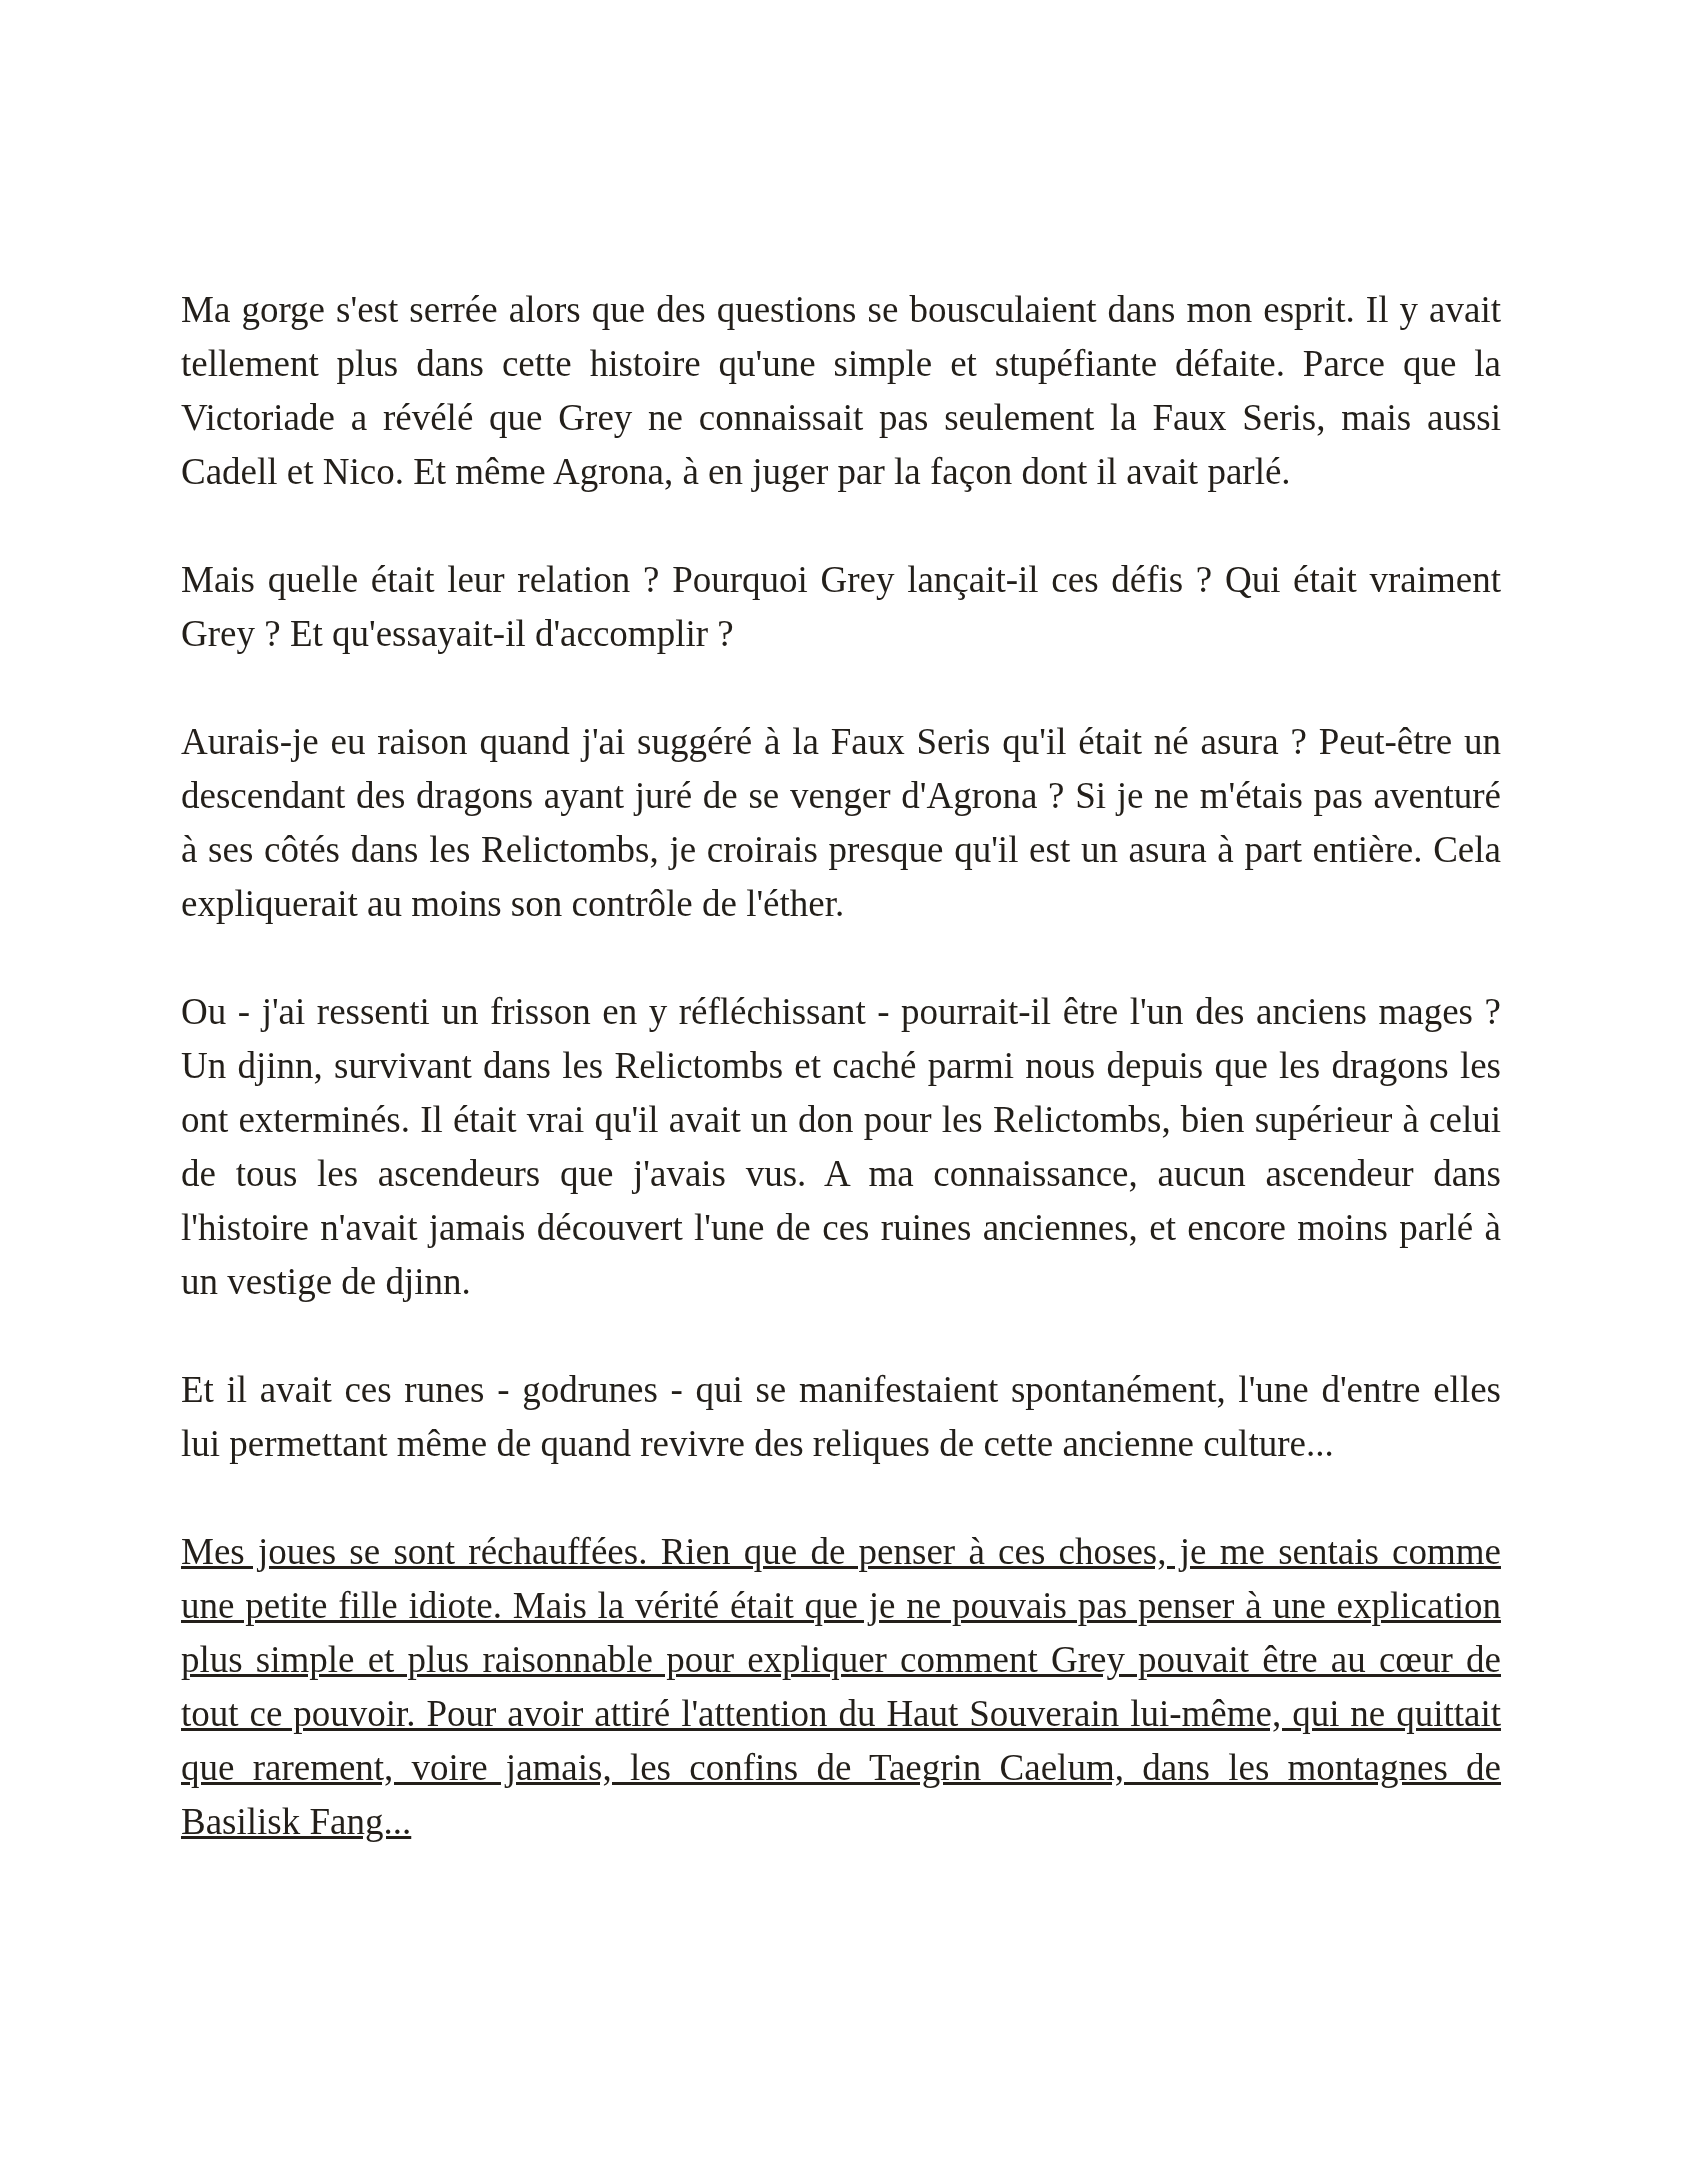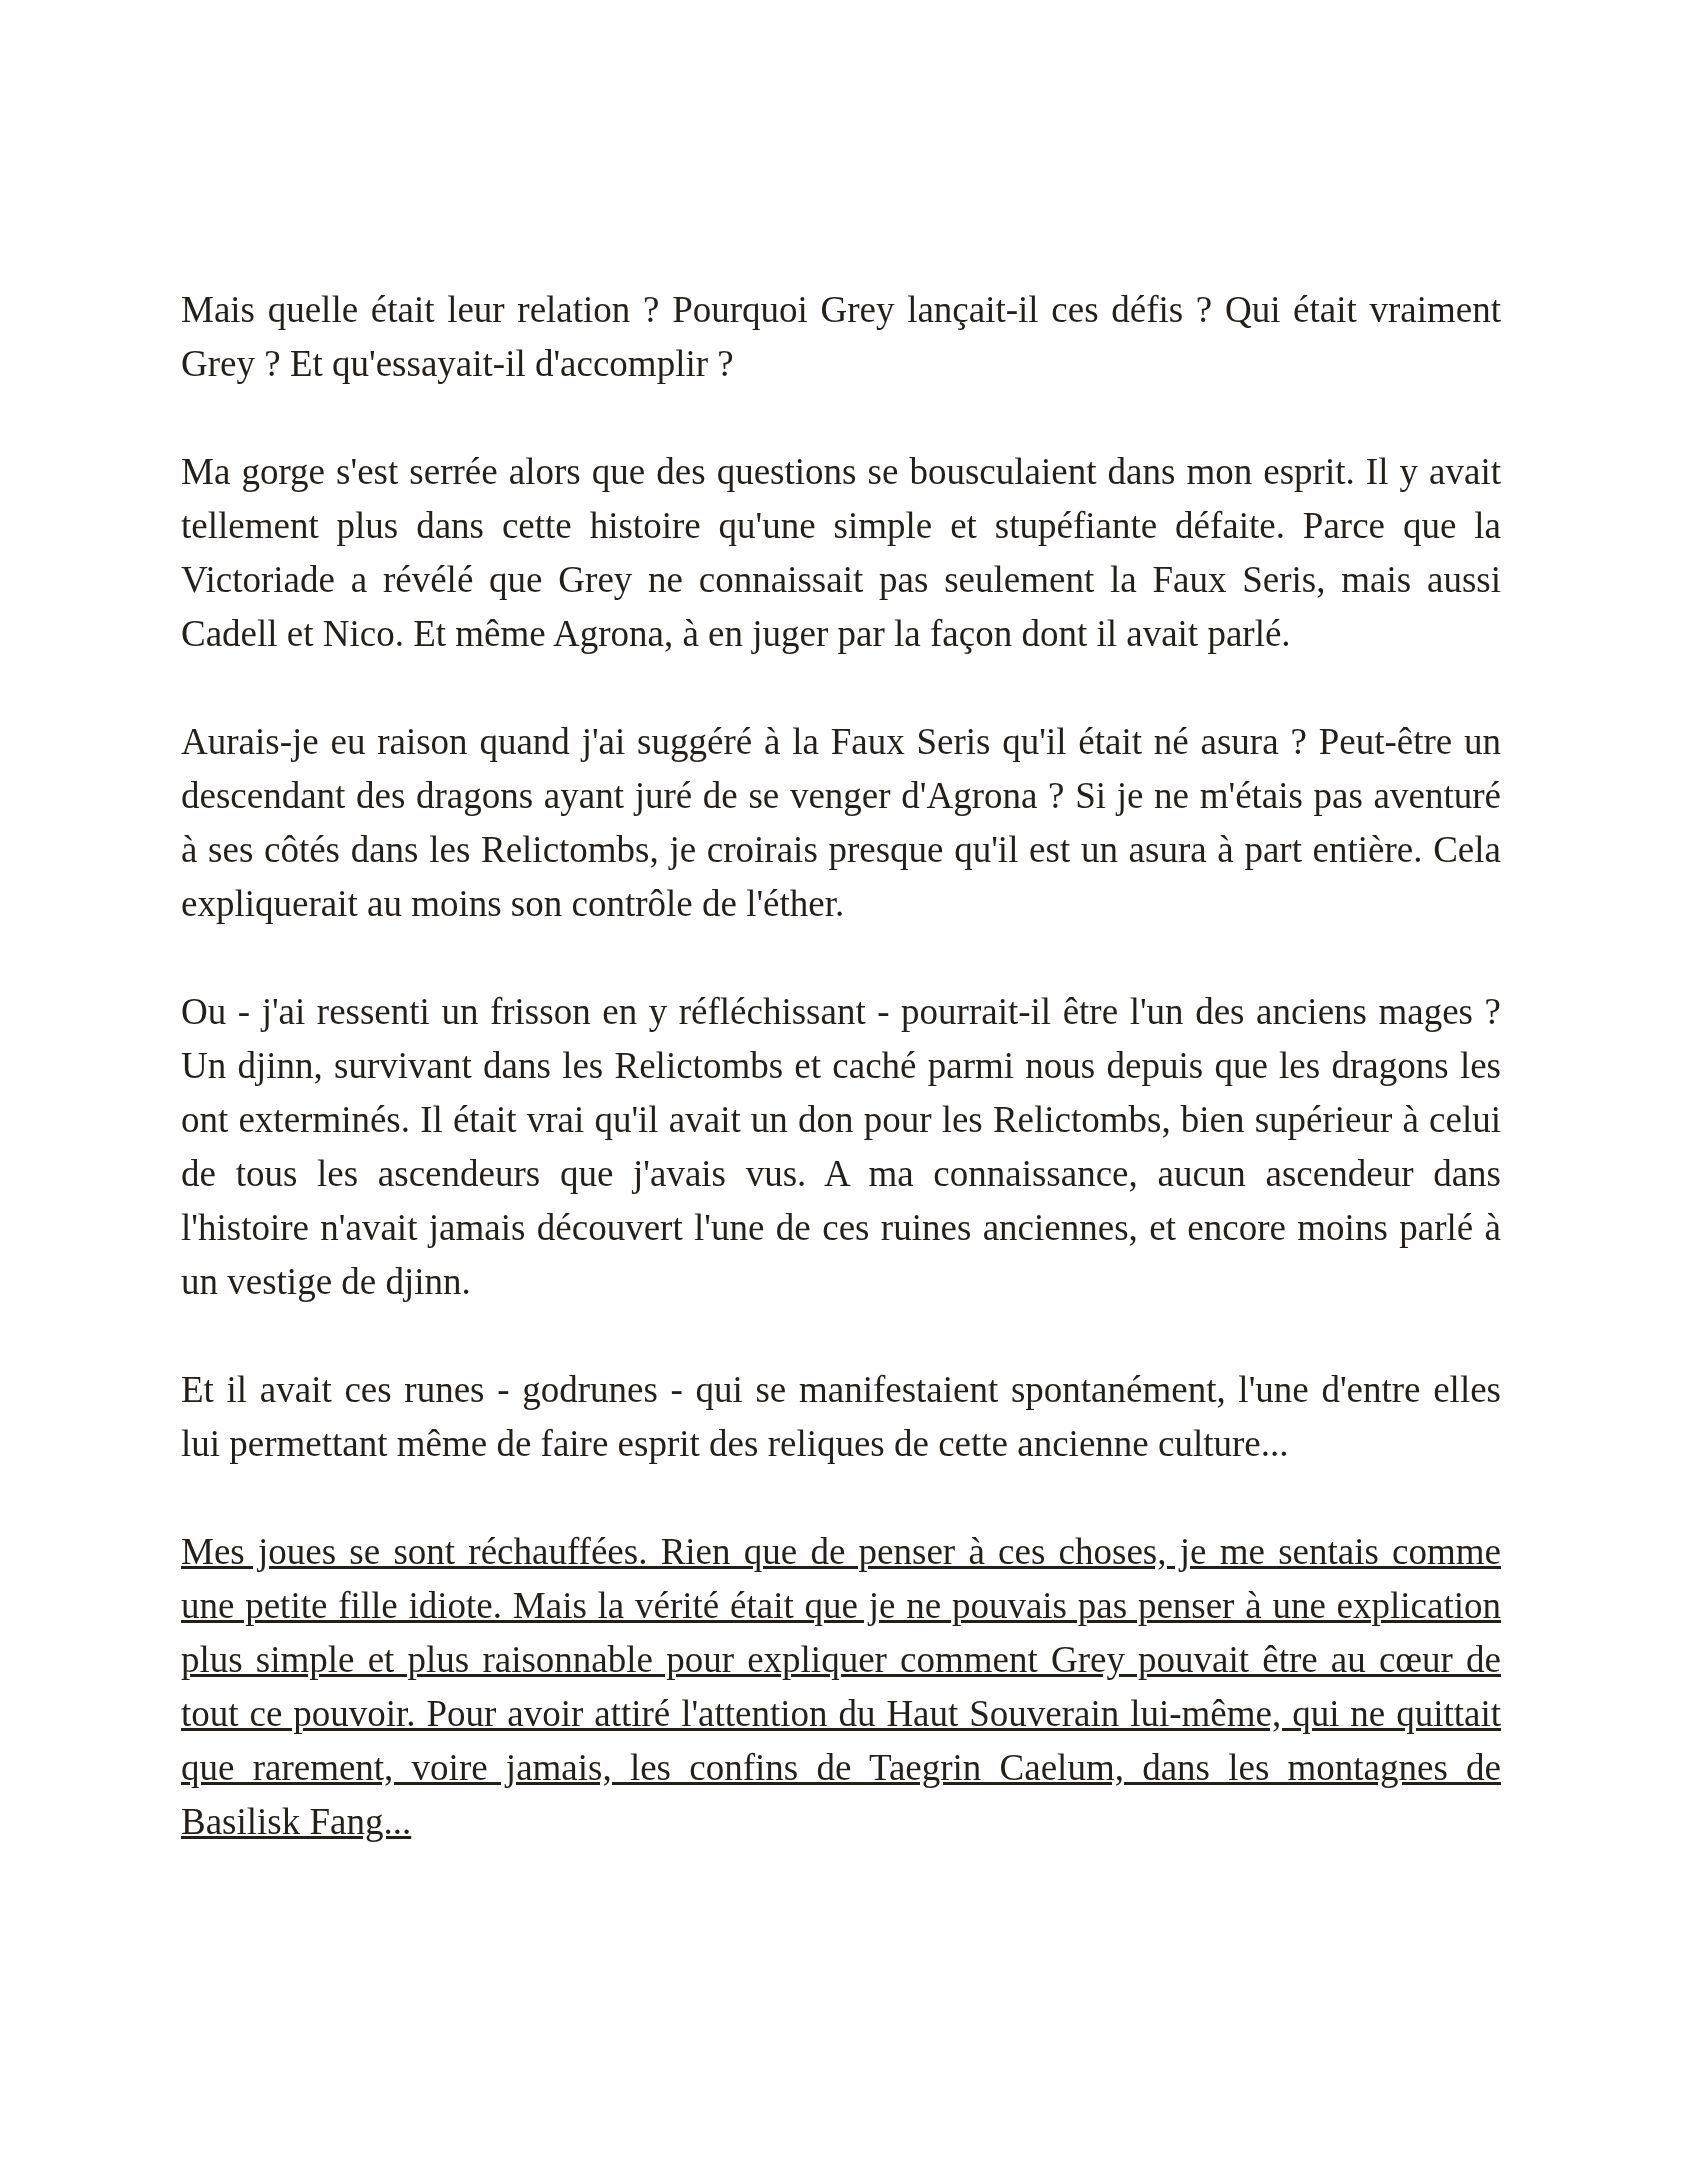--- a/index.html
+++ b/index.html
@@ -28,20 +28,20 @@
       margin: 0 0 54px 0;
       text-align: justify;
       hyphens: none;
     }
     .para:last-child { margin-bottom: 0; text-decoration: underline; }
   </style>
 </head>
 <body>
 
 <div class="page">
+  <p class="para">Ma gorge s'est serrée alors que des questions se bousculaient dans mon esprit. Il y avait tellement plus dans cette histoire qu'une simple et stupéfiante défaite. Parce que la Victoriade a révélé que Grey ne connaissait pas seulement la Faux Seris, mais aussi Cadell et Nico. Et même Agrona, à en juger par la façon dont il avait parlé.</p>
   <p class="para">Mais quelle était leur relation ? Pourquoi Grey lançait-il ces défis ? Qui était vraiment Grey ? Et qu'essayait-il d'accomplir ?</p>
-  <p class="para">Ma gorge s'est serrée alors que des questions se bousculaient dans mon esprit. Il y avait tellement plus dans cette histoire qu'une simple et stupéfiante défaite. Parce que la Victoriade a révélé que Grey ne connaissait pas seulement la Faux Seris, mais aussi Cadell et Nico. Et même Agrona, à en juger par la façon dont il avait parlé.</p>
   <p class="para">Aurais-je eu raison quand j'ai suggéré à la Faux Seris qu'il était né asura ? Peut-être un descendant des dragons ayant juré de se venger d'Agrona ? Si je ne m'étais pas aventuré à ses côtés dans les Relictombs, je croirais presque qu'il est un asura à part entière. Cela expliquerait au moins son contrôle de l'éther.</p>
   <p class="para">Ou - j'ai ressenti un frisson en y réfléchissant - pourrait-il être l'un des anciens mages ? Un djinn, survivant dans les Relictombs et caché parmi nous depuis que les dragons les ont exterminés. Il était vrai qu'il avait un don pour les Relictombs, bien supérieur à celui de tous les ascendeurs que j'avais vus. A ma connaissance, aucun ascendeur dans l'histoire n'avait jamais découvert l'une de ces ruines anciennes, et encore moins parlé à un vestige de djinn.</p>
-  <p class="para">Et il avait ces runes - godrunes - qui se manifestaient spontanément, l'une d'entre elles lui permettant même de faire esprit des reliques de cette ancienne culture...</p>
+  <p class="para">Et il avait ces runes - godrunes - qui se manifestaient spontanément, l'une d'entre elles lui permettant même de quand revivre des reliques de cette ancienne culture...</p>
   <p class="para">Mes joues se sont réchauffées. Rien que de penser à ces choses, je me sentais comme une petite fille idiote. Mais la vérité était que je ne pouvais pas penser à une explication plus simple et plus raisonnable pour expliquer comment Grey pouvait être au cœur de tout ce pouvoir. Pour avoir attiré l'attention du Haut Souverain lui-même, qui ne quittait que rarement, voire jamais, les confins de Taegrin Caelum, dans les montagnes de Basilisk Fang...</p>
 </div>
 
 
 </body></html>

